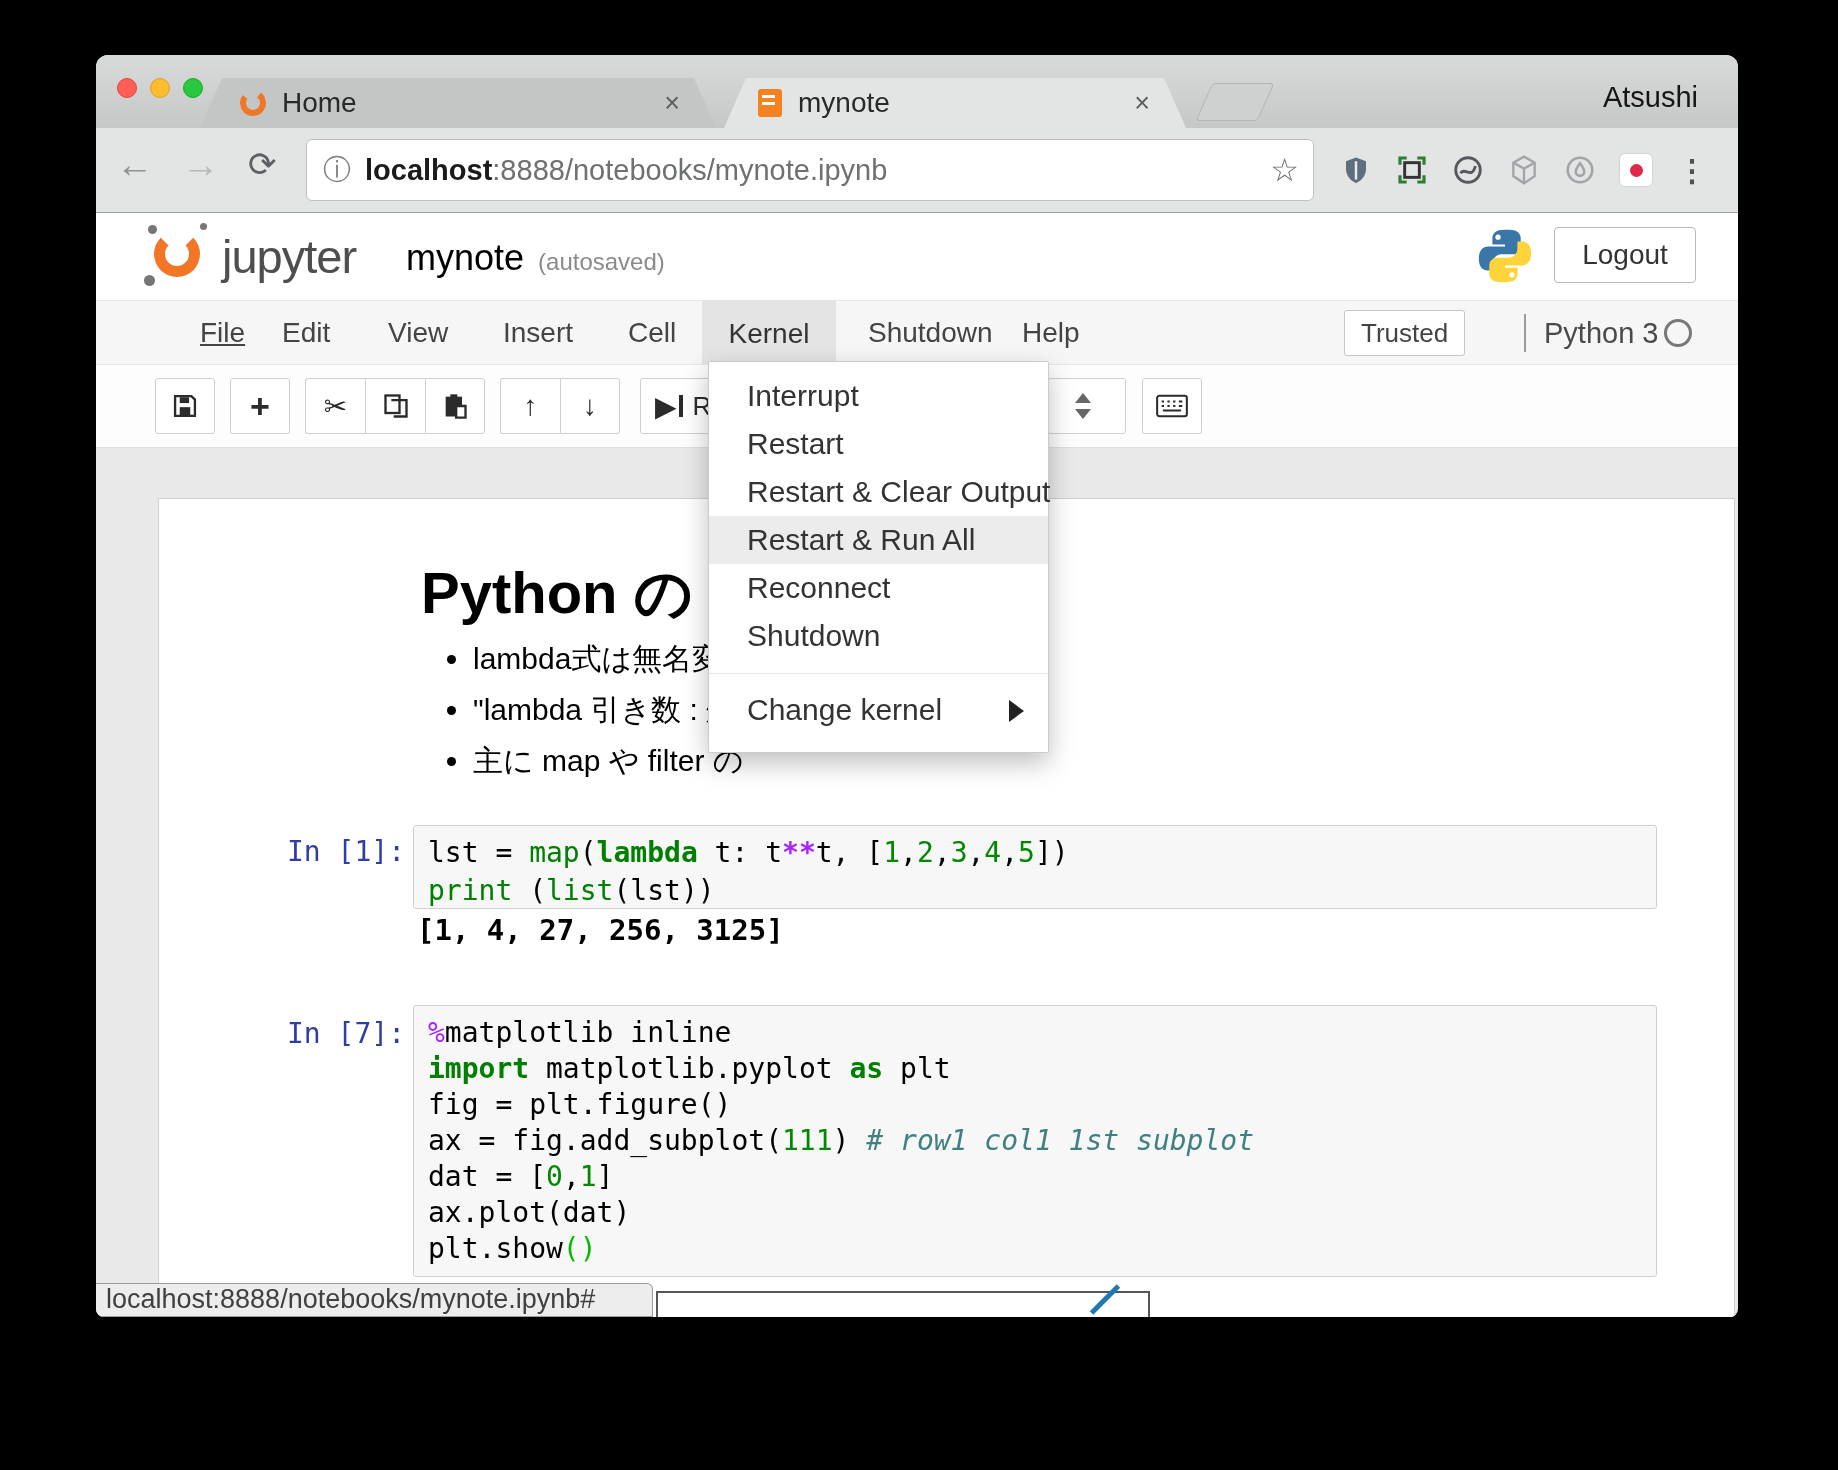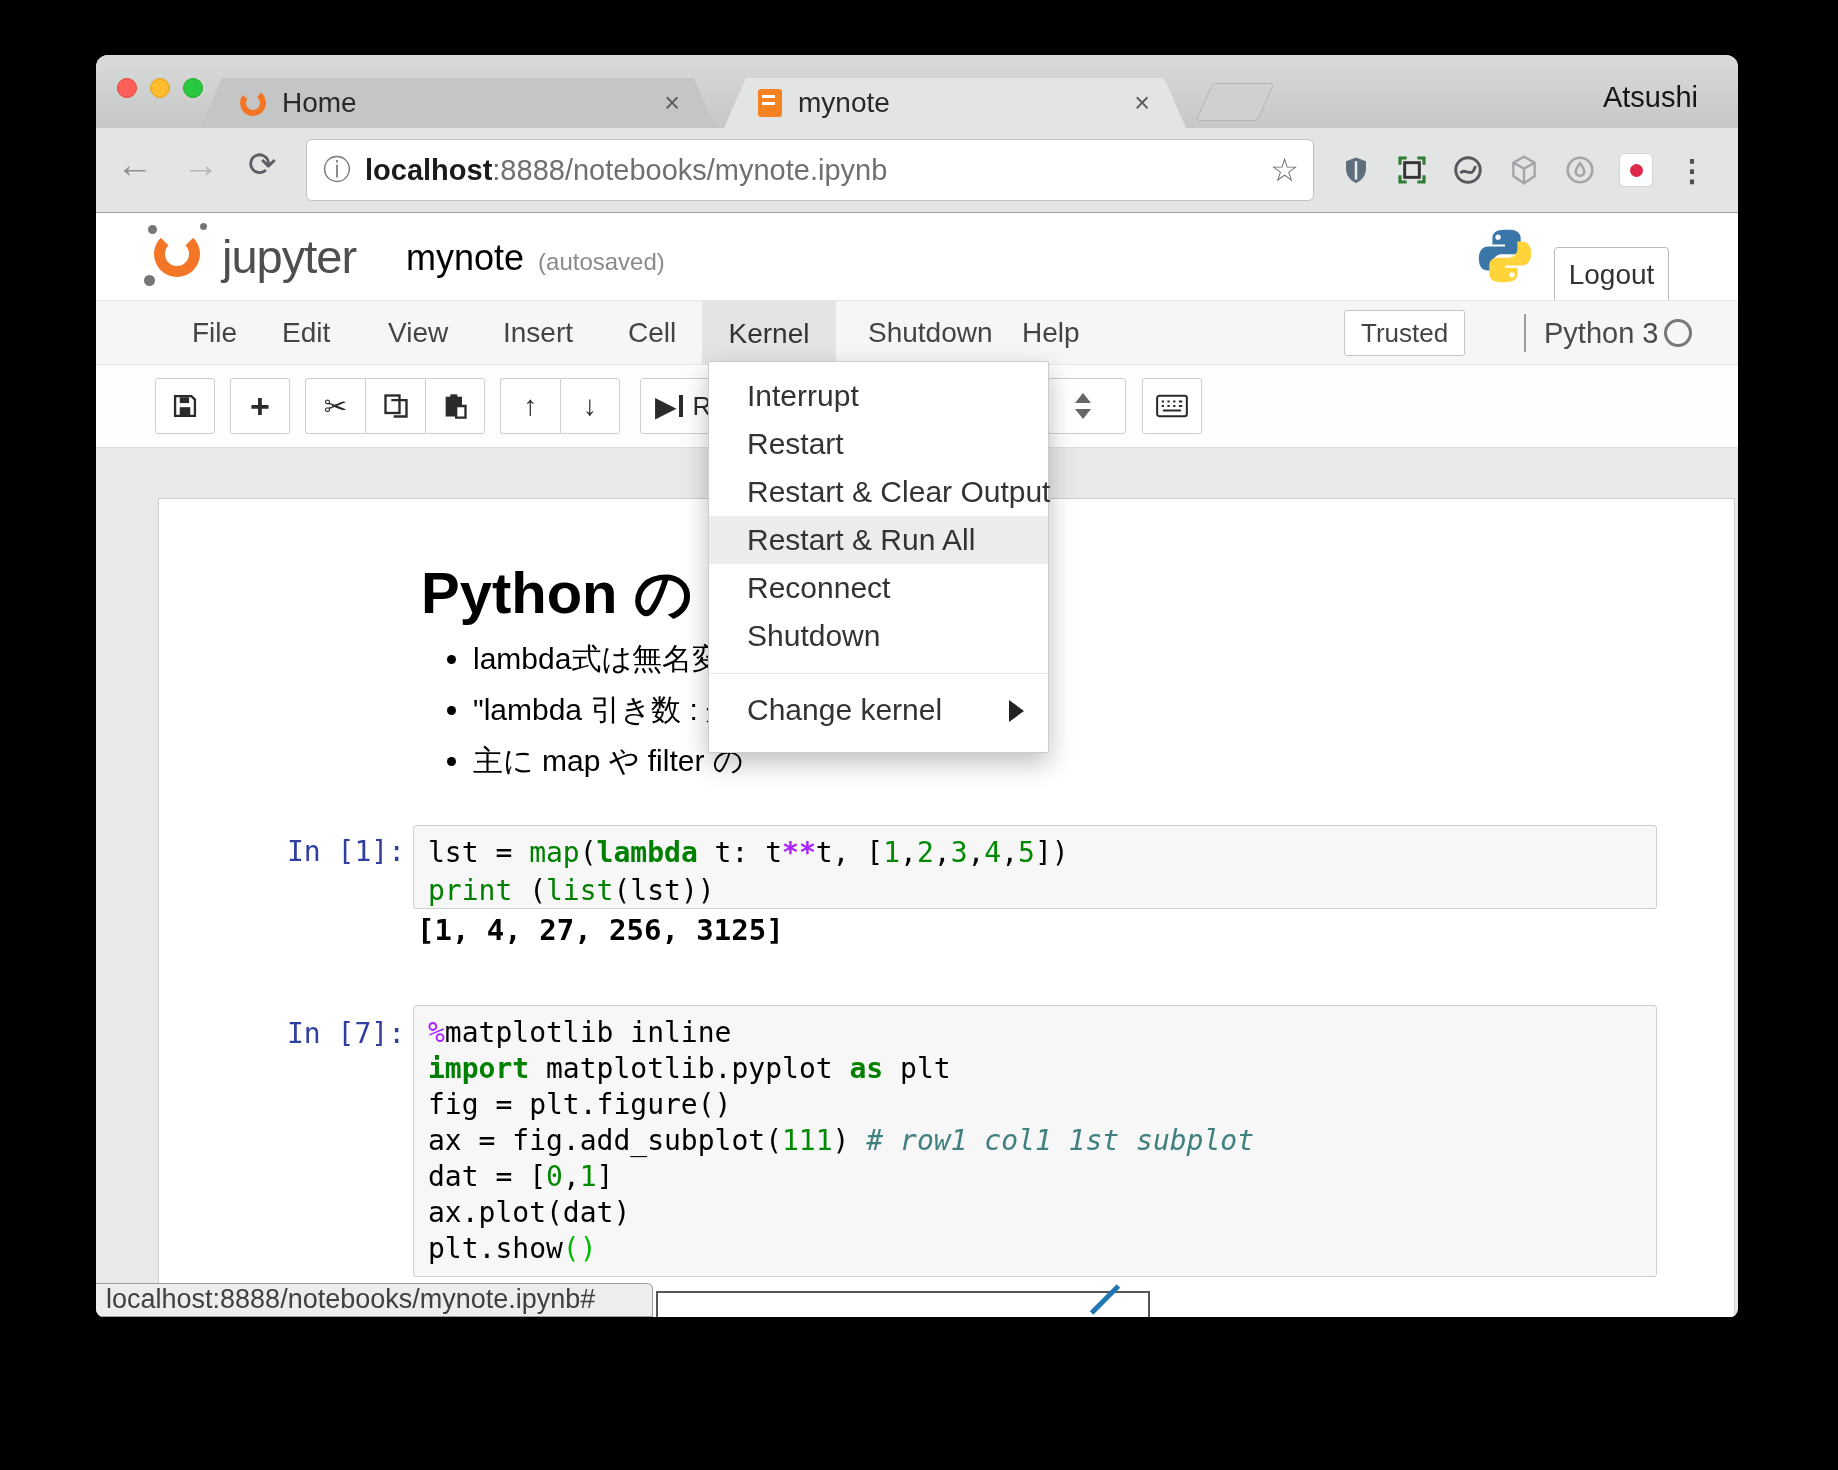--- a/index.html
+++ b/index.html
@@ -50,23 +50,23 @@
 
   
   .jheader { position:absolute; left:0; top:158px; width:1642px; height:87px; background:#fff; }
   .jring { position:absolute; left:58px; top:18px; width:46px; height:46px; border-radius:50%;
            border:11px solid #f37626; border-top-color:transparent; transform:rotate(0deg); }
   .jdot { position:absolute; background:#767677; border-radius:50%; }
   .jlogotext { position:absolute; left:126px; top:16px; font-size:47px; color:#4e4e4e; letter-spacing:-1px; }
   .jtitle { position:absolute; left:310px; top:24px; font-size:36px; color:#000; }
   .jauto { font-size:24px; color:#8a8a8a; margin-left:14px; }
   .pylogo { position:absolute; left:1378px; top:12px; }
-  .logout { position:absolute; left:1458px; top:14px; width:115px; height:56px; background:#fff;
+  .logout { position:absolute; left:1458px; top:14px; width:142px; height:56px; background:#fff;
             border:1px solid #b9b9b9; border-radius:4px; font-size:28px; color:#333;
-            display:flex; align-items:center; justify-content:center;margin-top:20px; }
+            display:flex; align-items:center; justify-content:center; }
 
   
   .menubar { position:absolute; left:0; top:245px; width:1642px; height:65px; background:#f6f6f6;
              border-top:1px solid #e7e7e7; border-bottom:1px solid #e7e7e7; }
   .mitem { position:absolute; top:16px; font-size:28px; color:#444; }
   .kernel-open { position:absolute; left:606px; top:0; width:134px; height:65px; background:#e4e4e4;
                  display:flex; align-items:center; justify-content:center; font-size:28px; color:#333; }
   .trusted { position:absolute; left:1248px; top:9px; height:46px; padding:0 16px; background:#fff;
              border:1px solid #c6c6c6; border-radius:3px; font-size:26px; color:#444;
              display:flex; align-items:center; }
@@ -229,21 +229,21 @@
           <path fill="#3a76a8" d="M31.5 5c-8.5 0-12.5 3.6-12.5 8.5V20h13v2.3H14.8C9.5 22.3 5 26 5 34.6c0 8.6 3.8 12.4 9.3 12.4h4.9v-7.5c0-5 4.2-9.2 9.2-9.2h12c4.2 0 7.8-3.4 7.8-7.8v-9C48.2 8.6 43.7 5 36.8 5z"></path>
           <circle cx="24.8" cy="12.6" r="2.7" fill="#fff"></circle>
           <path fill="#ffd43b" d="M32.5 59c8.5 0 12.5-3.6 12.5-8.5V44h-13v-2.3h17.2c5.3 0 9.8-3.7 9.8-12.3 0-8.6-3.8-12.4-9.3-12.4h-4.9v7.5c0 5-4.2 9.2-9.2 9.2h-12c-4.2 0-7.8 3.4-7.8 7.8v9c0 4.9 4.5 8.5 11.4 8.5z"></path>
           <circle cx="39.2" cy="51.4" r="2.7" fill="#fff"></circle>
         </svg>
       </span>
       <div class="logout">Logout</div>
     </div>
 
     <div class="menubar">
-      <span class="mitem" style="left:96px;">File</span>
+      <span class="mitem" style="left:104px;text-decoration:underline;">File</span>
       <span class="mitem" style="left:186px;">Edit</span>
       <span class="mitem" style="left:292px;">View</span>
       <span class="mitem" style="left:407px;">Insert</span>
       <span class="mitem" style="left:532px;">Cell</span>
       <span class="kernel-open">Kernel</span>
       <span class="mitem" style="left:772px;">Shutdown</span>
       <span class="mitem" style="left:926px;">Help</span>
       <span class="trusted">Trusted</span>
       <span class="pysep"></span>
       <span class="pyname">Python 3</span>

